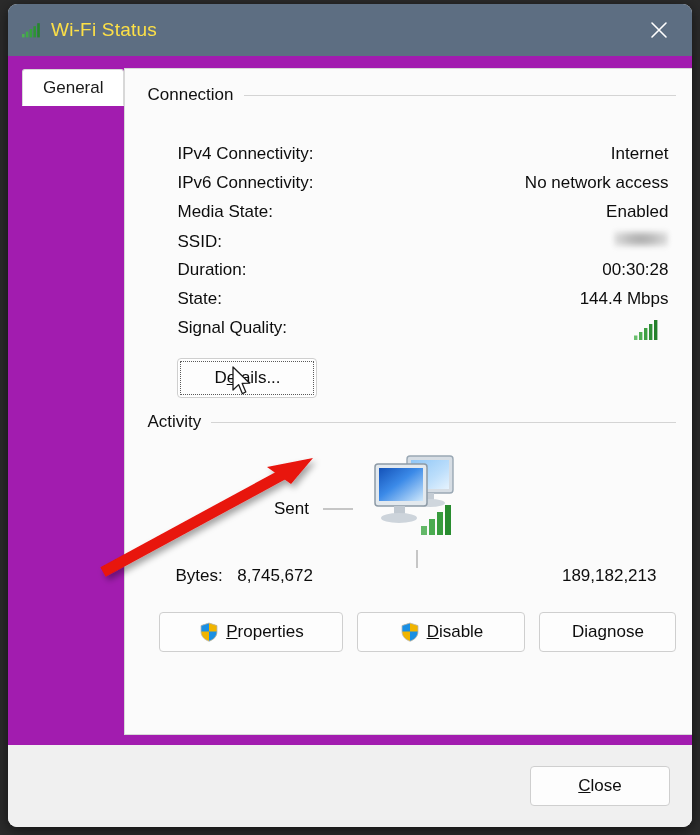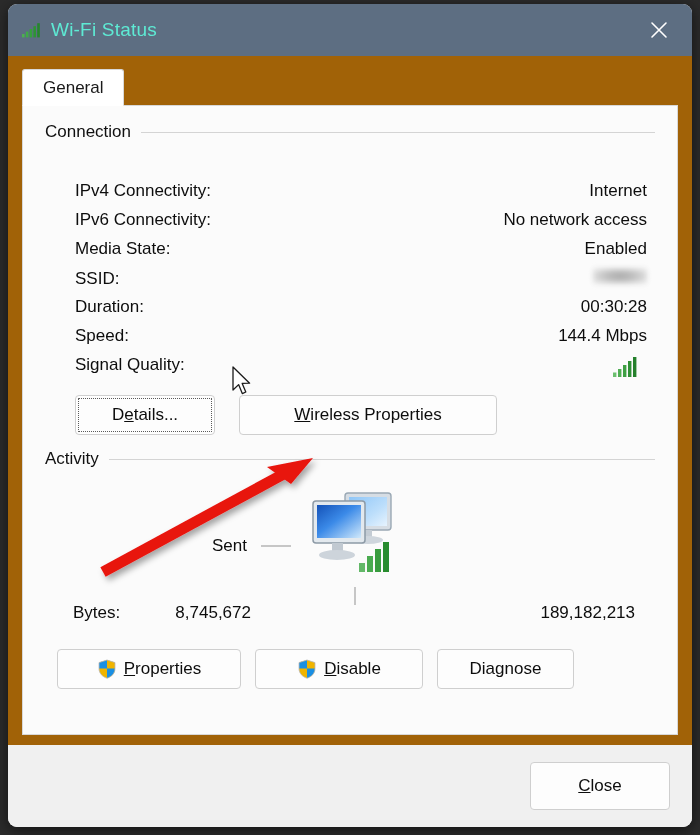--- a/index.html
+++ b/index.html
@@ -39,21 +39,21 @@
     display: flex;
     align-items: center;
   }
   .titlebar-icon {
     margin-left: 14px;
     width: 20px;
     height: 16px;
     display: block;
   }
   .titlebar-text {
-    color: #5eead4;
+    color: #fde047;
     font-size: 19px;
     margin-left: 9px;
     letter-spacing: 0.2px;
     white-space: nowrap;
   }
   .close-x {
     position: absolute;
     right: 16px;
     top: 50%;
     transform: translateY(-50%);
@@ -61,26 +61,25 @@
     height: 34px;
     display: flex;
     align-items: center;
     justify-content: center;
     cursor: default;
   }
 
   
   .dialog-body {
     flex: 1;
-    background: #a16207;
+    background: #a21caf;
     position: relative;
     padding: 12px 14px 0 14px;
     box-sizing: border-box;
     display: flex;
-    flex-direction: column;
   }
 
   
   .tabstrip {
     display: flex;
     align-items: flex-end;
     height: 38px;
     position: relative;
     z-index: 2;
     margin-bottom: -1px;
@@ -255,21 +254,21 @@
   .footer {
     height: 82px;
     flex: none;
     display: flex;
     justify-content: flex-end;
     align-items: center;
     padding-right: 22px;
     background: #f0f0f0;
     box-sizing: border-box;
   }
-  .btn-close { width: 140px; height: 48px; text-align: center; }
+  .btn-close { width: 140px; height: 40px; text-align: center; }
 
   
   .cursor {
     position: absolute;
     left: 231px;
     top: 366px;
     width: 22px;
     height: 32px;
     pointer-events: none;
     z-index: 40;
@@ -335,21 +334,21 @@
         </div>
         <div class="row">
           <span class="row-label">SSID:</span>
           <span class="redacted"></span>
         </div>
         <div class="row">
           <span class="row-label">Duration:</span>
           <span class="row-value">00:30:28</span>
         </div>
         <div class="row">
-          <span class="row-label">Speed:</span>
+          <span class="row-label">State:</span>
           <span class="row-value">144.4 Mbps</span>
         </div>
         <div class="signal-row">
           <span>
             <svg viewBox="0 0 26 20" width="26" height="20">
               <rect x="0" y="15.5" width="3.4" height="4.5" fill="#6bbf6e"></rect>
               <rect x="5" y="12" width="3.4" height="8" fill="#4fae53"></rect>
               <rect x="10" y="8" width="3.4" height="12" fill="#3ea043"></rect>
               <rect x="15" y="4" width="3.4" height="16" fill="#2f9036"></rect>
               <rect x="20" y="0" width="3.4" height="20" fill="#24802b"></rect>
@@ -358,23 +357,20 @@
         </div>
         <div class="row" style="height:26px;margin-top:-24px;">
           <span class="row-label">Signal Quality:</span>
           <span class="row-value"></span>
         </div>
       </div>
 
       <div class="conn-buttons">
         <button class="btn btn-details focused">
           <span>D<u>e</u>tails...</span>
-        </button>
-        <button class="btn btn-wireless">
-          <span><u>W</u>ireless Properties</span>
         </button>
       </div>
 
       <div class="activity-wrap">
         <div class="group-header">
           <span class="group-title">Activity</span>
           <span class="group-rule"></span>
         </div>
 
         <div class="activity-grid">

